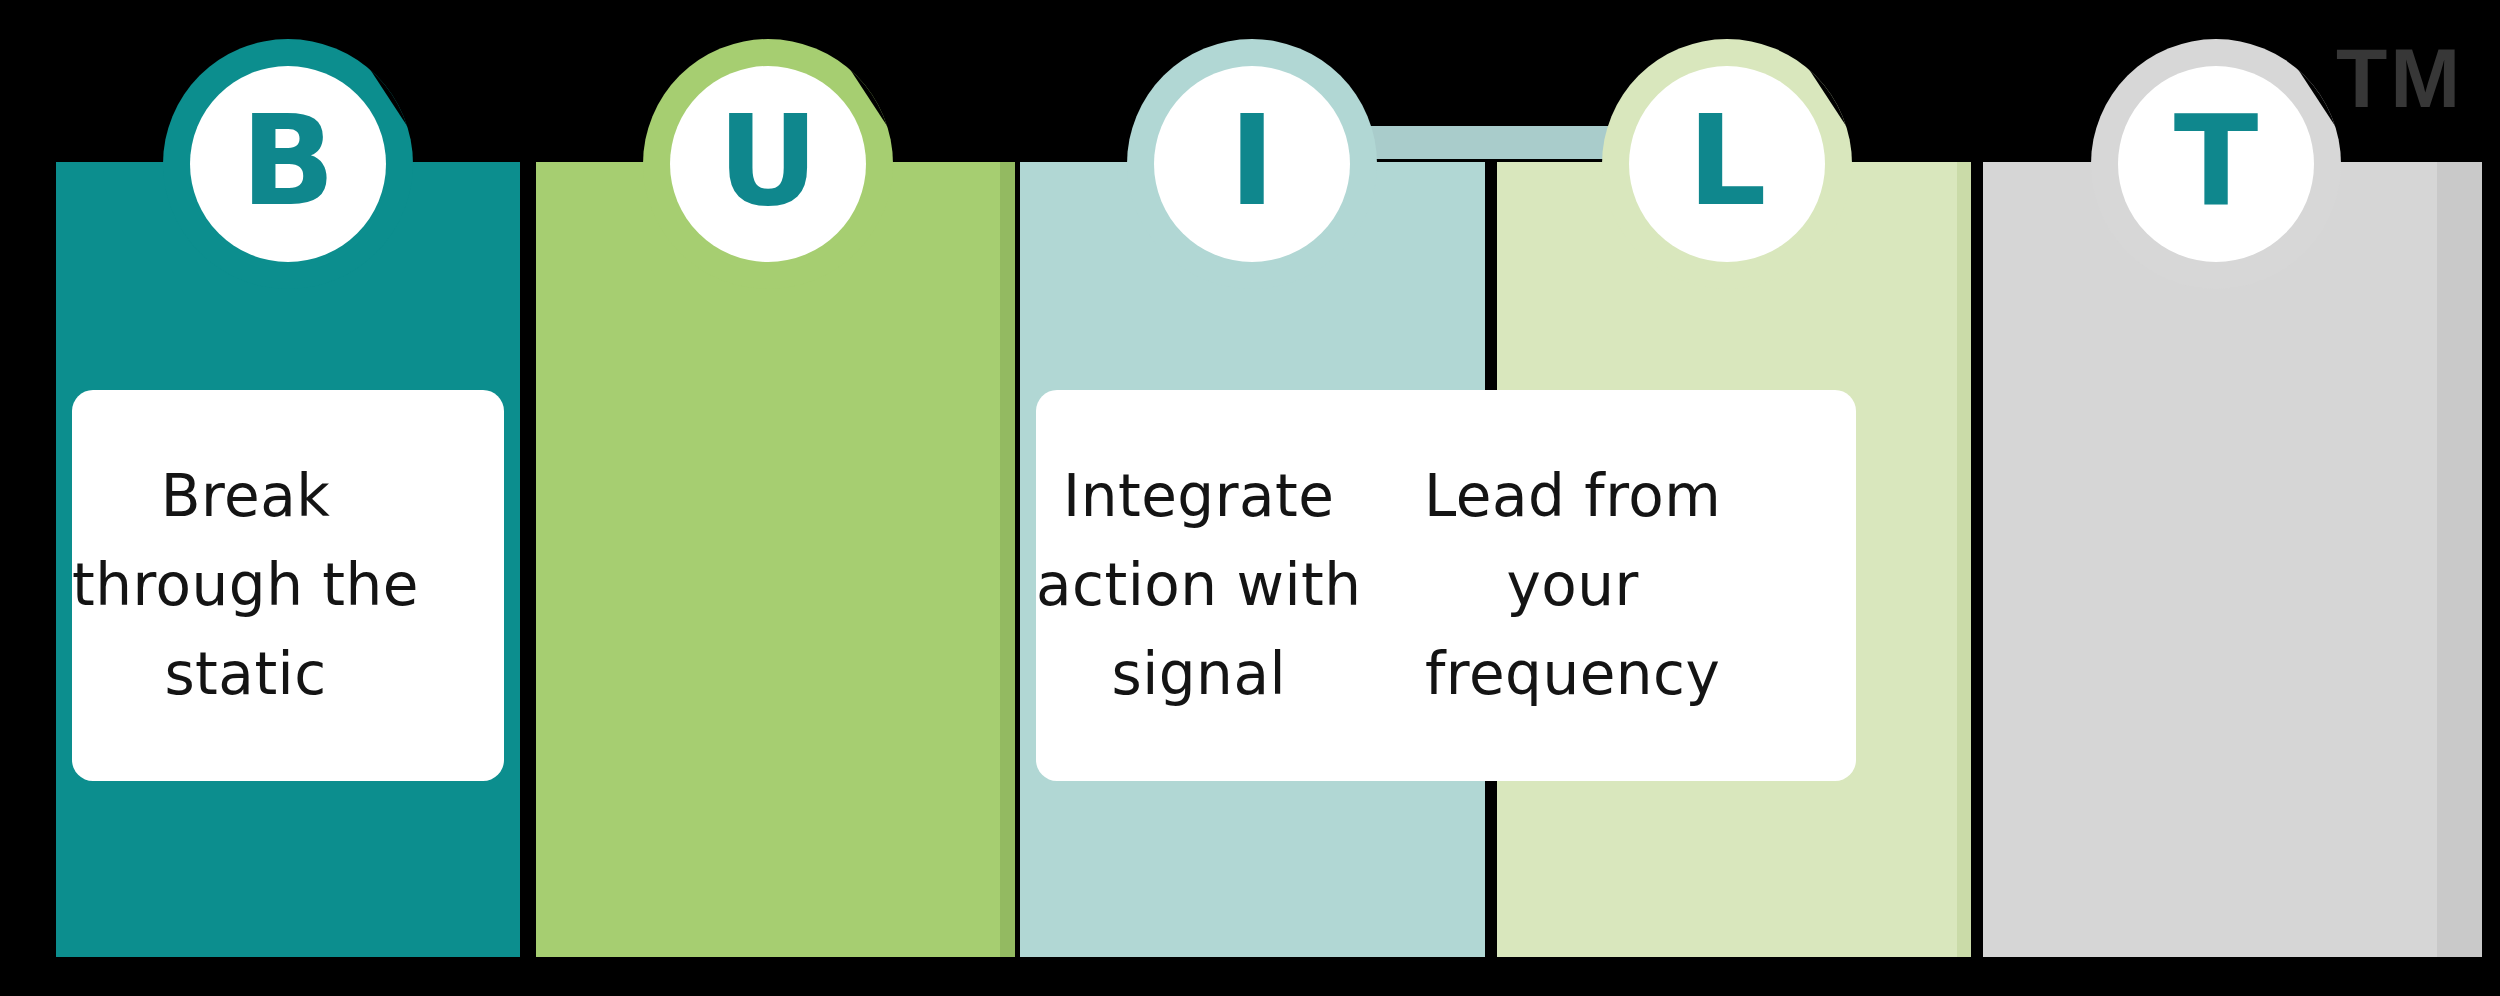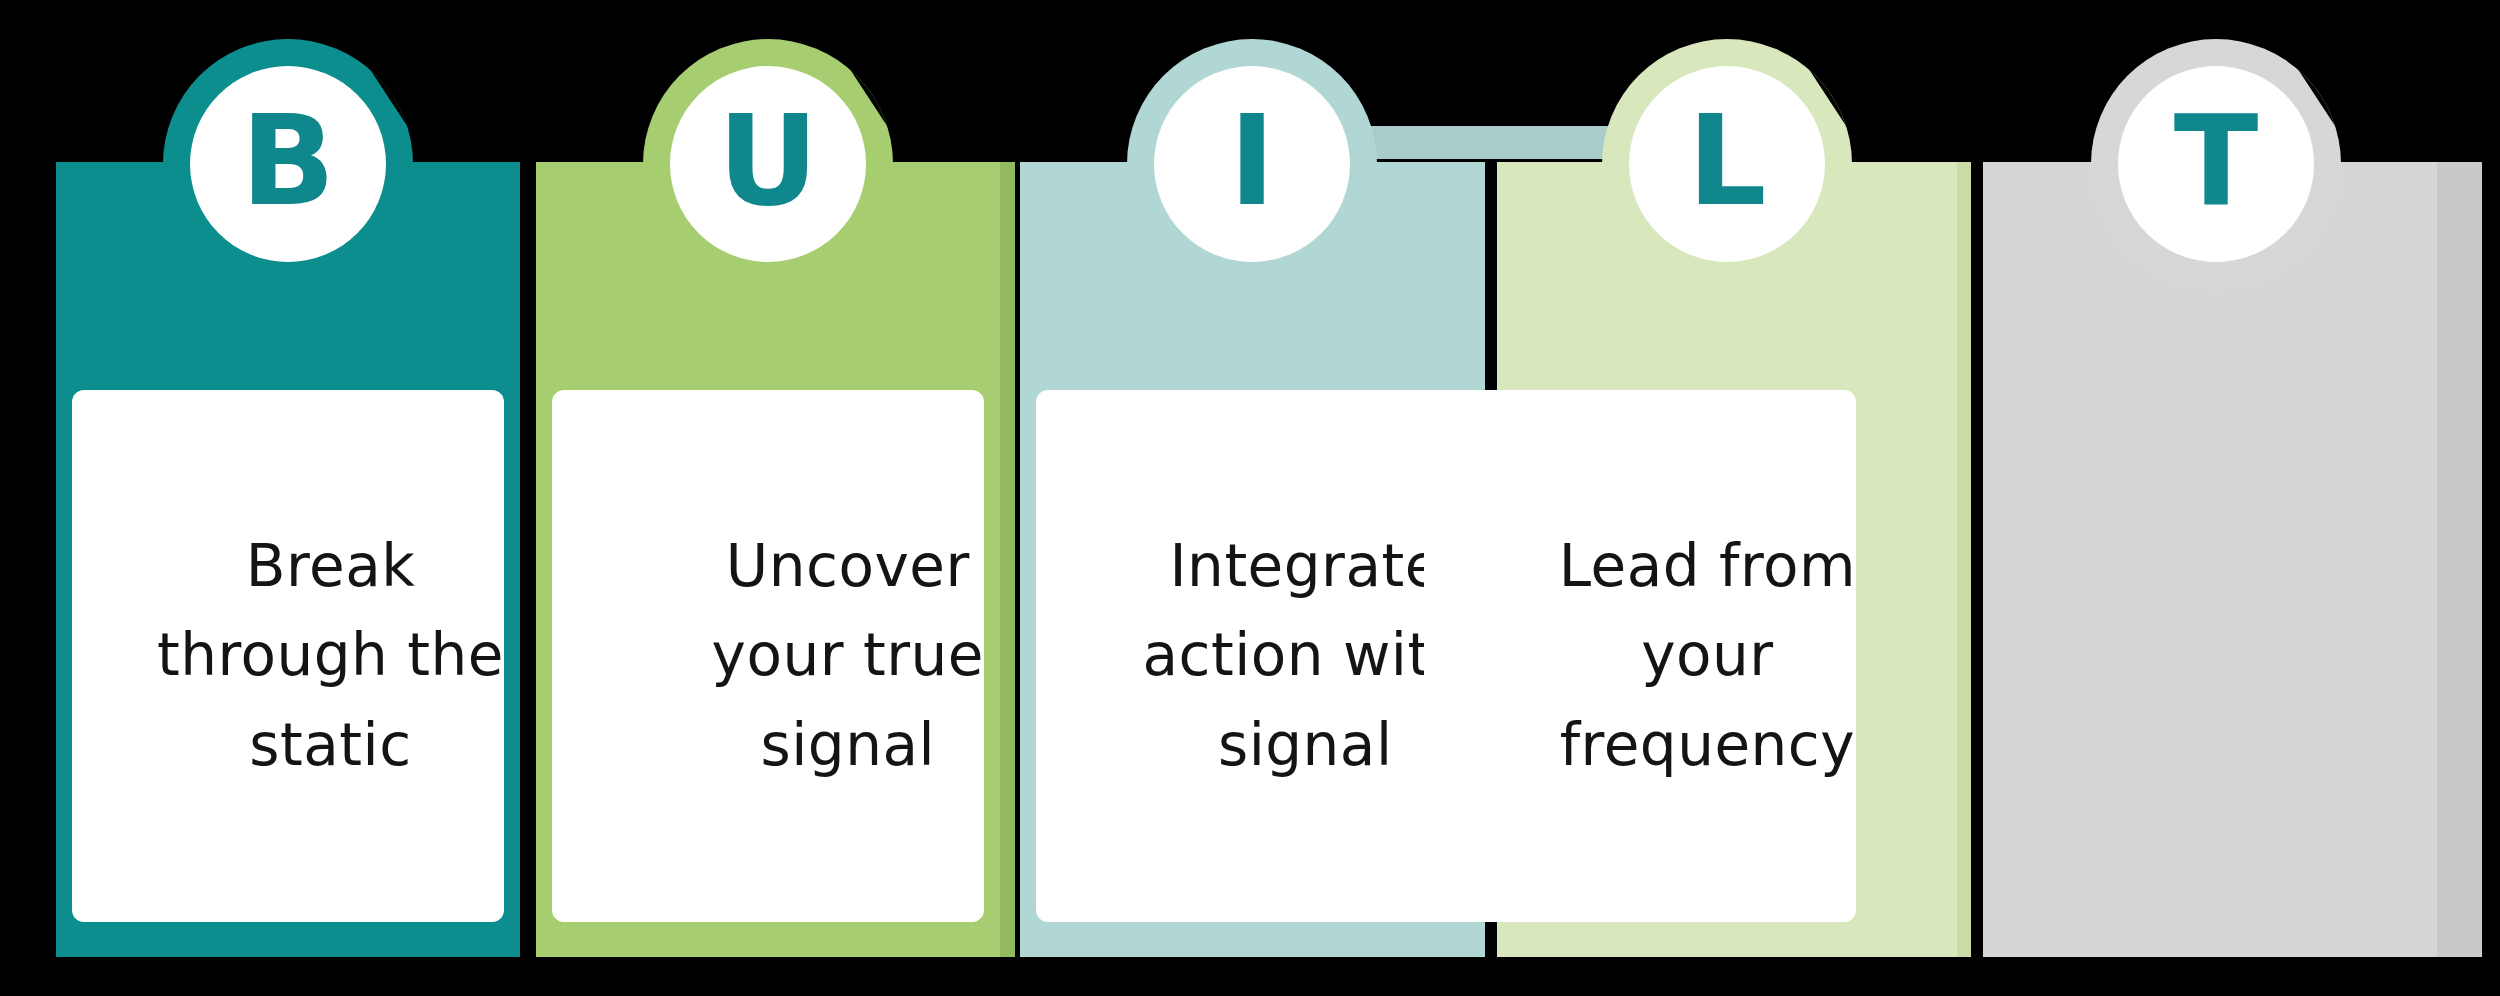--- a/index.html
+++ b/index.html
@@ -30,27 +30,27 @@
     z-index: 2;
   }
   .col2 .edge-strip { width: 15px; background: #93ba61; }
   .col4 .edge-strip { width: 14px; background: #cadba8; }
   .col5 .edge-strip { width: 45px; background: #c9c9c9; }
 
   
   .card {
     position: absolute;
     top: 390px;
-    height: 532px;
+    height: 391px;
     background: #ffffff;
-    border-radius: 12px;
+    border-radius: 21px;
     z-index: 3;
     display: flex;
     align-items: center;
-    justify-content: flex-end;
+    justify-content: flex-start;
   }
   .card1 { left: 72px;   width: 432px; }
   .card2 { left: 552px;  width: 432px; }
   .card3 { left: 1036px; width: 432px; }
   .card4 { left: 1424px; width: 432px; }
   .card5 { left: 1996px; width: 430px; }
   .card-text {
     margin: 0;
     white-space: pre-line;
     text-align: center;
@@ -145,25 +145,20 @@
   </div>
   <div class="col-body col5">
     <div class="edge-strip"></div>
   </div>
 
   <div class="card card1">
     <p class="card-text">Break
 through the
 static</p>
   </div>
-  <div class="card card2">
-    <p class="card-text">Uncover
-your true
-signal</p>
-  </div>
   <div class="card card3">
     <p class="card-text">Integrate
 action with
 signal</p>
   </div>
   <div class="card card4">
     <p class="card-text">Lead from
 your
 frequency</p>
   </div>
@@ -189,14 +184,15 @@
     <div class="wedge"></div>
     <div class="badge-inner"></div>
     <div class="badge-letter">L</div>
   </div>
   <div class="badge b5">
     <div class="wedge"></div>
     <div class="badge-inner"></div>
     <div class="badge-letter">T</div>
   </div>
 
+  <div class="trademark">TM</div>
 
 </div>
 
 </body></html>

